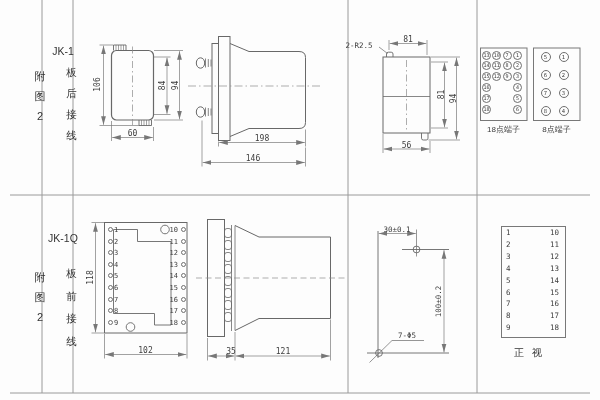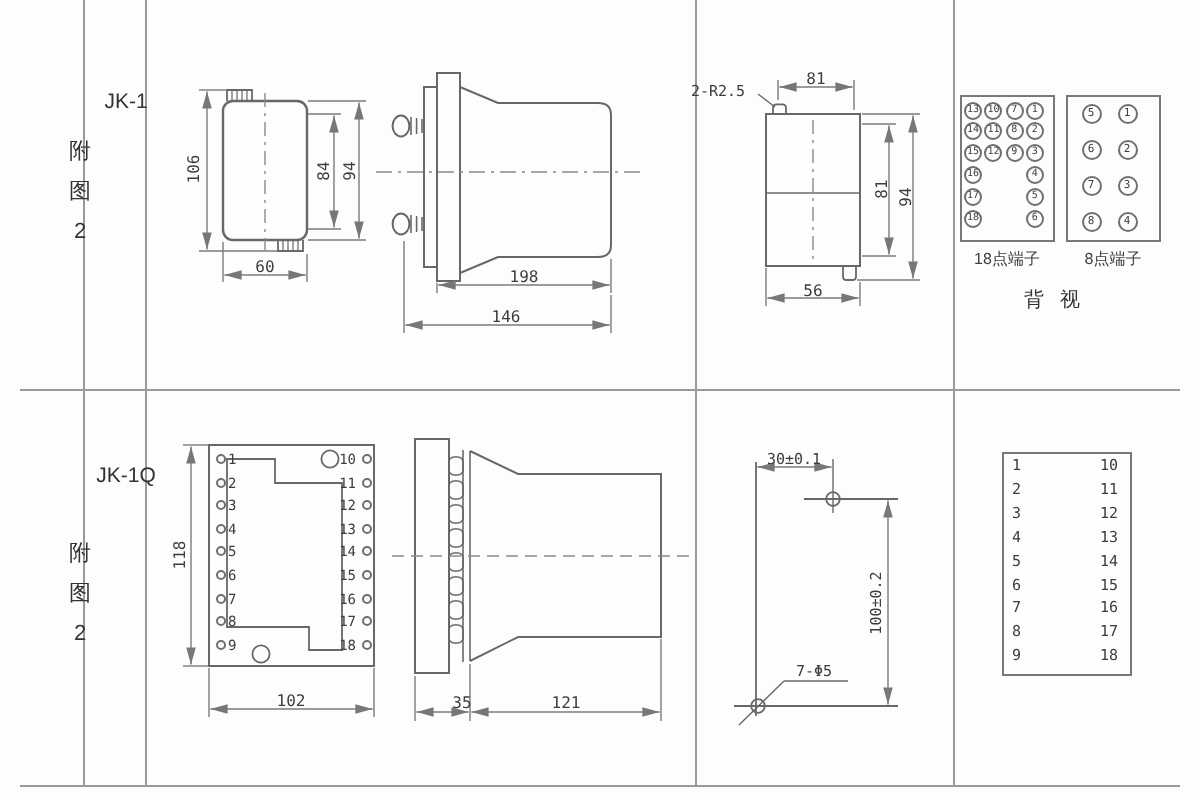--- a/index.html
+++ b/index.html
@@ -174,52 +174,54 @@
     <line x1="444" y1="250.2" x2="444" y2="352.3" marker-start="url(#ar)" marker-end="url(#ar)"></line>
   </g>
 
   <g stroke="#787878" fill="none" stroke-width="1">
     <rect x="501.5" y="226.5" width="64" height="111"></rect>
   </g>
 </svg>
 
 <div class="vstack fig" style="left:19px;top:66px">附图2</div>
 <div class="model" style="left:42px;top:45px">JK-1</div>
+<div class="vstack wire" style="left:51px;top:62px">板后接线</div>
 
 <div class="dim w30 rot" style="left:81.5px;top:80px">106</div>
 <div class="dim w30 rot" style="left:146.5px;top:81px">84</div>
 <div class="dim w30 rot" style="left:160px;top:81px">94</div>
 <div class="dim w30" style="left:117.5px;top:128.5px">60</div>
 
 <div class="dim w40" style="left:242px;top:133.5px">198</div>
 <div class="dim w40" style="left:233px;top:153.5px">146</div>
 
 <div class="dim w40 tr f75" style="left:339px;top:41px">2-R2.5</div>
 <div class="dim w30" style="left:393px;top:35px">81</div>
 <div class="dim w30 rot" style="left:425.5px;top:90px">81</div>
 <div class="dim w30 rot" style="left:437.5px;top:93.5px">94</div>
 <div class="dim w30" style="left:391.5px;top:140.5px">56</div>
 
 <div class="cnlabel" style="left:473.5px;top:124px">18点端子</div>
 <div class="cnlabel" style="left:526.5px;top:124px">8点端子</div>
-<div class="viewlabel" style="left:512px;top:143px">背视</div>
 
 <div class="vstack fig" style="left:19px;top:267px">附图2</div>
 <div class="model" style="left:42px;top:232px">JK-1Q</div>
+<div class="vstack wire wire2" style="left:51px;top:262px">板前接线</div>
 
 <div class="dim w30 rot" style="left:74.5px;top:273px">118</div>
 <div class="dim w40" style="left:125.5px;top:345.5px">102</div>
 
 <div class="dim w30" style="left:216px;top:347px">35</div>
 <div class="dim w40" style="left:263px;top:347px">121</div>
 
 <div class="dim w50 f75" style="left:372px;top:224.5px">30±0.1</div>
 <div class="dim w50 rot f75" style="left:413px;top:296.5px">100±0.2</div>
 <div class="dim w40 f75" style="left:387px;top:331px">7-Φ5</div>
 
+<div class="viewlabel" style="left:514px;top:346px">正视</div>
 
 <div class="tc s8" style="left: 482px; top: 50.5px;">13</div>
     <div class="tc s8" style="left: 492.3px; top: 50.5px;">10</div>
     <div class="tc s8" style="left: 502.6px; top: 50.5px;">7</div>
     <div class="tc s8" style="left: 512.9px; top: 50.5px;">1</div>
     <div class="tc s8" style="left: 482px; top: 61.4px;">14</div>
     <div class="tc s8" style="left: 492.3px; top: 61.4px;">11</div>
     <div class="tc s8" style="left: 502.6px; top: 61.4px;">8</div>
     <div class="tc s8" style="left: 512.9px; top: 61.4px;">2</div>
     <div class="tc s8" style="left: 482px; top: 72.3px;">15</div>

